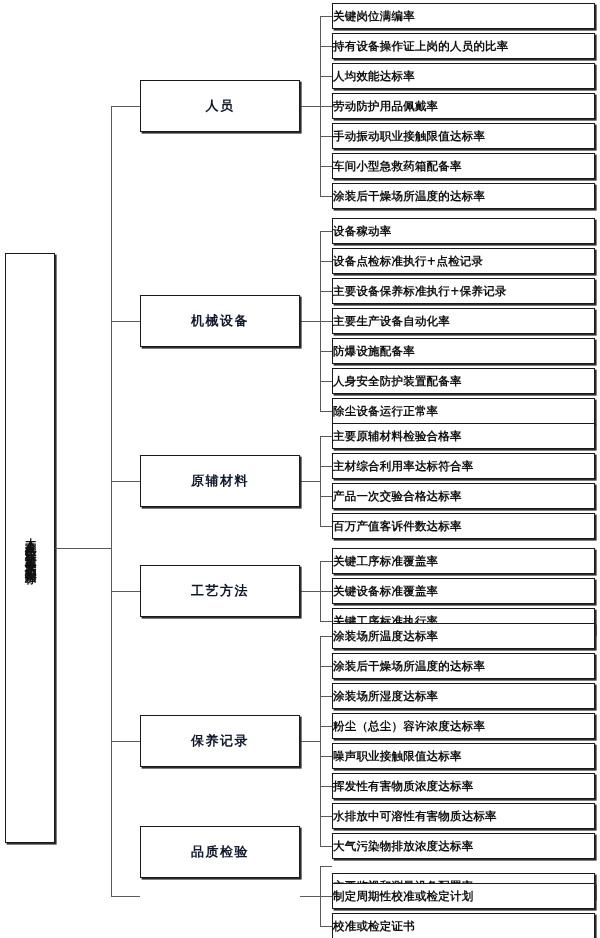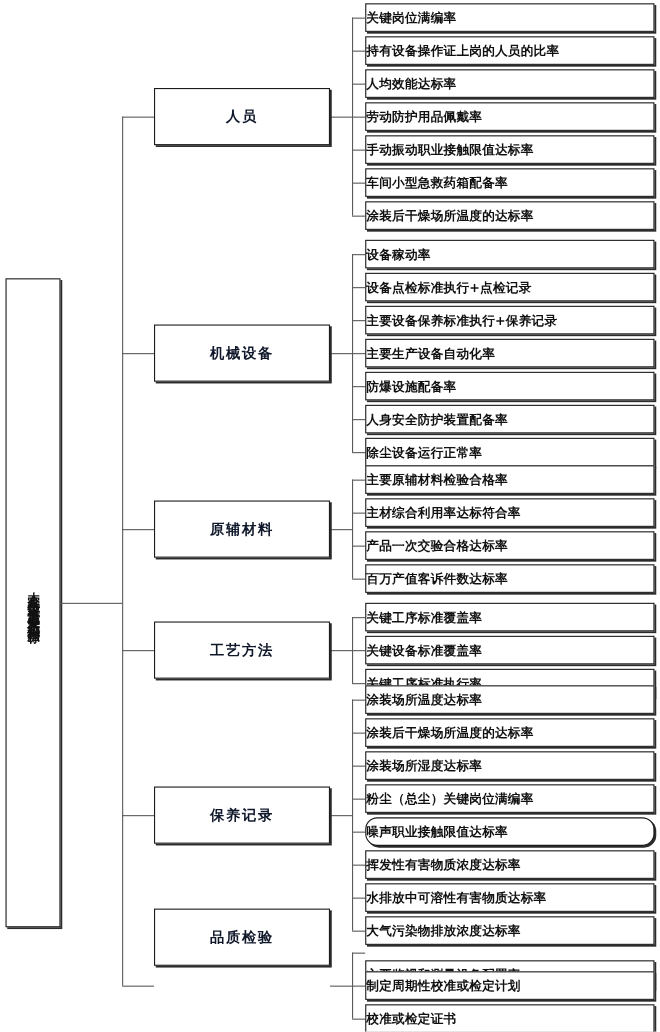--- a/index.html
+++ b/index.html
@@ -221,23 +221,23 @@
       <div class="box leaf-box" style="top: 623px;">
         <span class="leaf-label">涂装场所温度达标率</span>
       </div>
       <div class="box leaf-box" style="top: 653px;">
         <span class="leaf-label">涂装后干燥场所温度的达标率</span>
       </div>
       <div class="box leaf-box" style="top: 683px;">
         <span class="leaf-label">涂装场所湿度达标率</span>
       </div>
       <div class="box leaf-box" style="top: 713px;">
-        <span class="leaf-label">粉尘（总尘）关键岗位满编率</span>
-      </div>
-      <div class="box leaf-box" style="top: 743px; border-radius: 11px;">
+        <span class="leaf-label">粉尘（总尘）容许浓度达标率</span>
+      </div>
+      <div class="box leaf-box" style="top: 743px;">
         <span class="leaf-label">噪声职业接触限值达标率</span>
       </div>
       <div class="box leaf-box" style="top: 773px;">
         <span class="leaf-label">挥发性有害物质浓度达标率</span>
       </div>
       <div class="box leaf-box" style="top: 803px;">
         <span class="leaf-label">水排放中可溶性有害物质达标率</span>
       </div>
       <div class="box leaf-box" style="top: 833px;">
         <span class="leaf-label">大气污染物排放浓度达标率</span>

